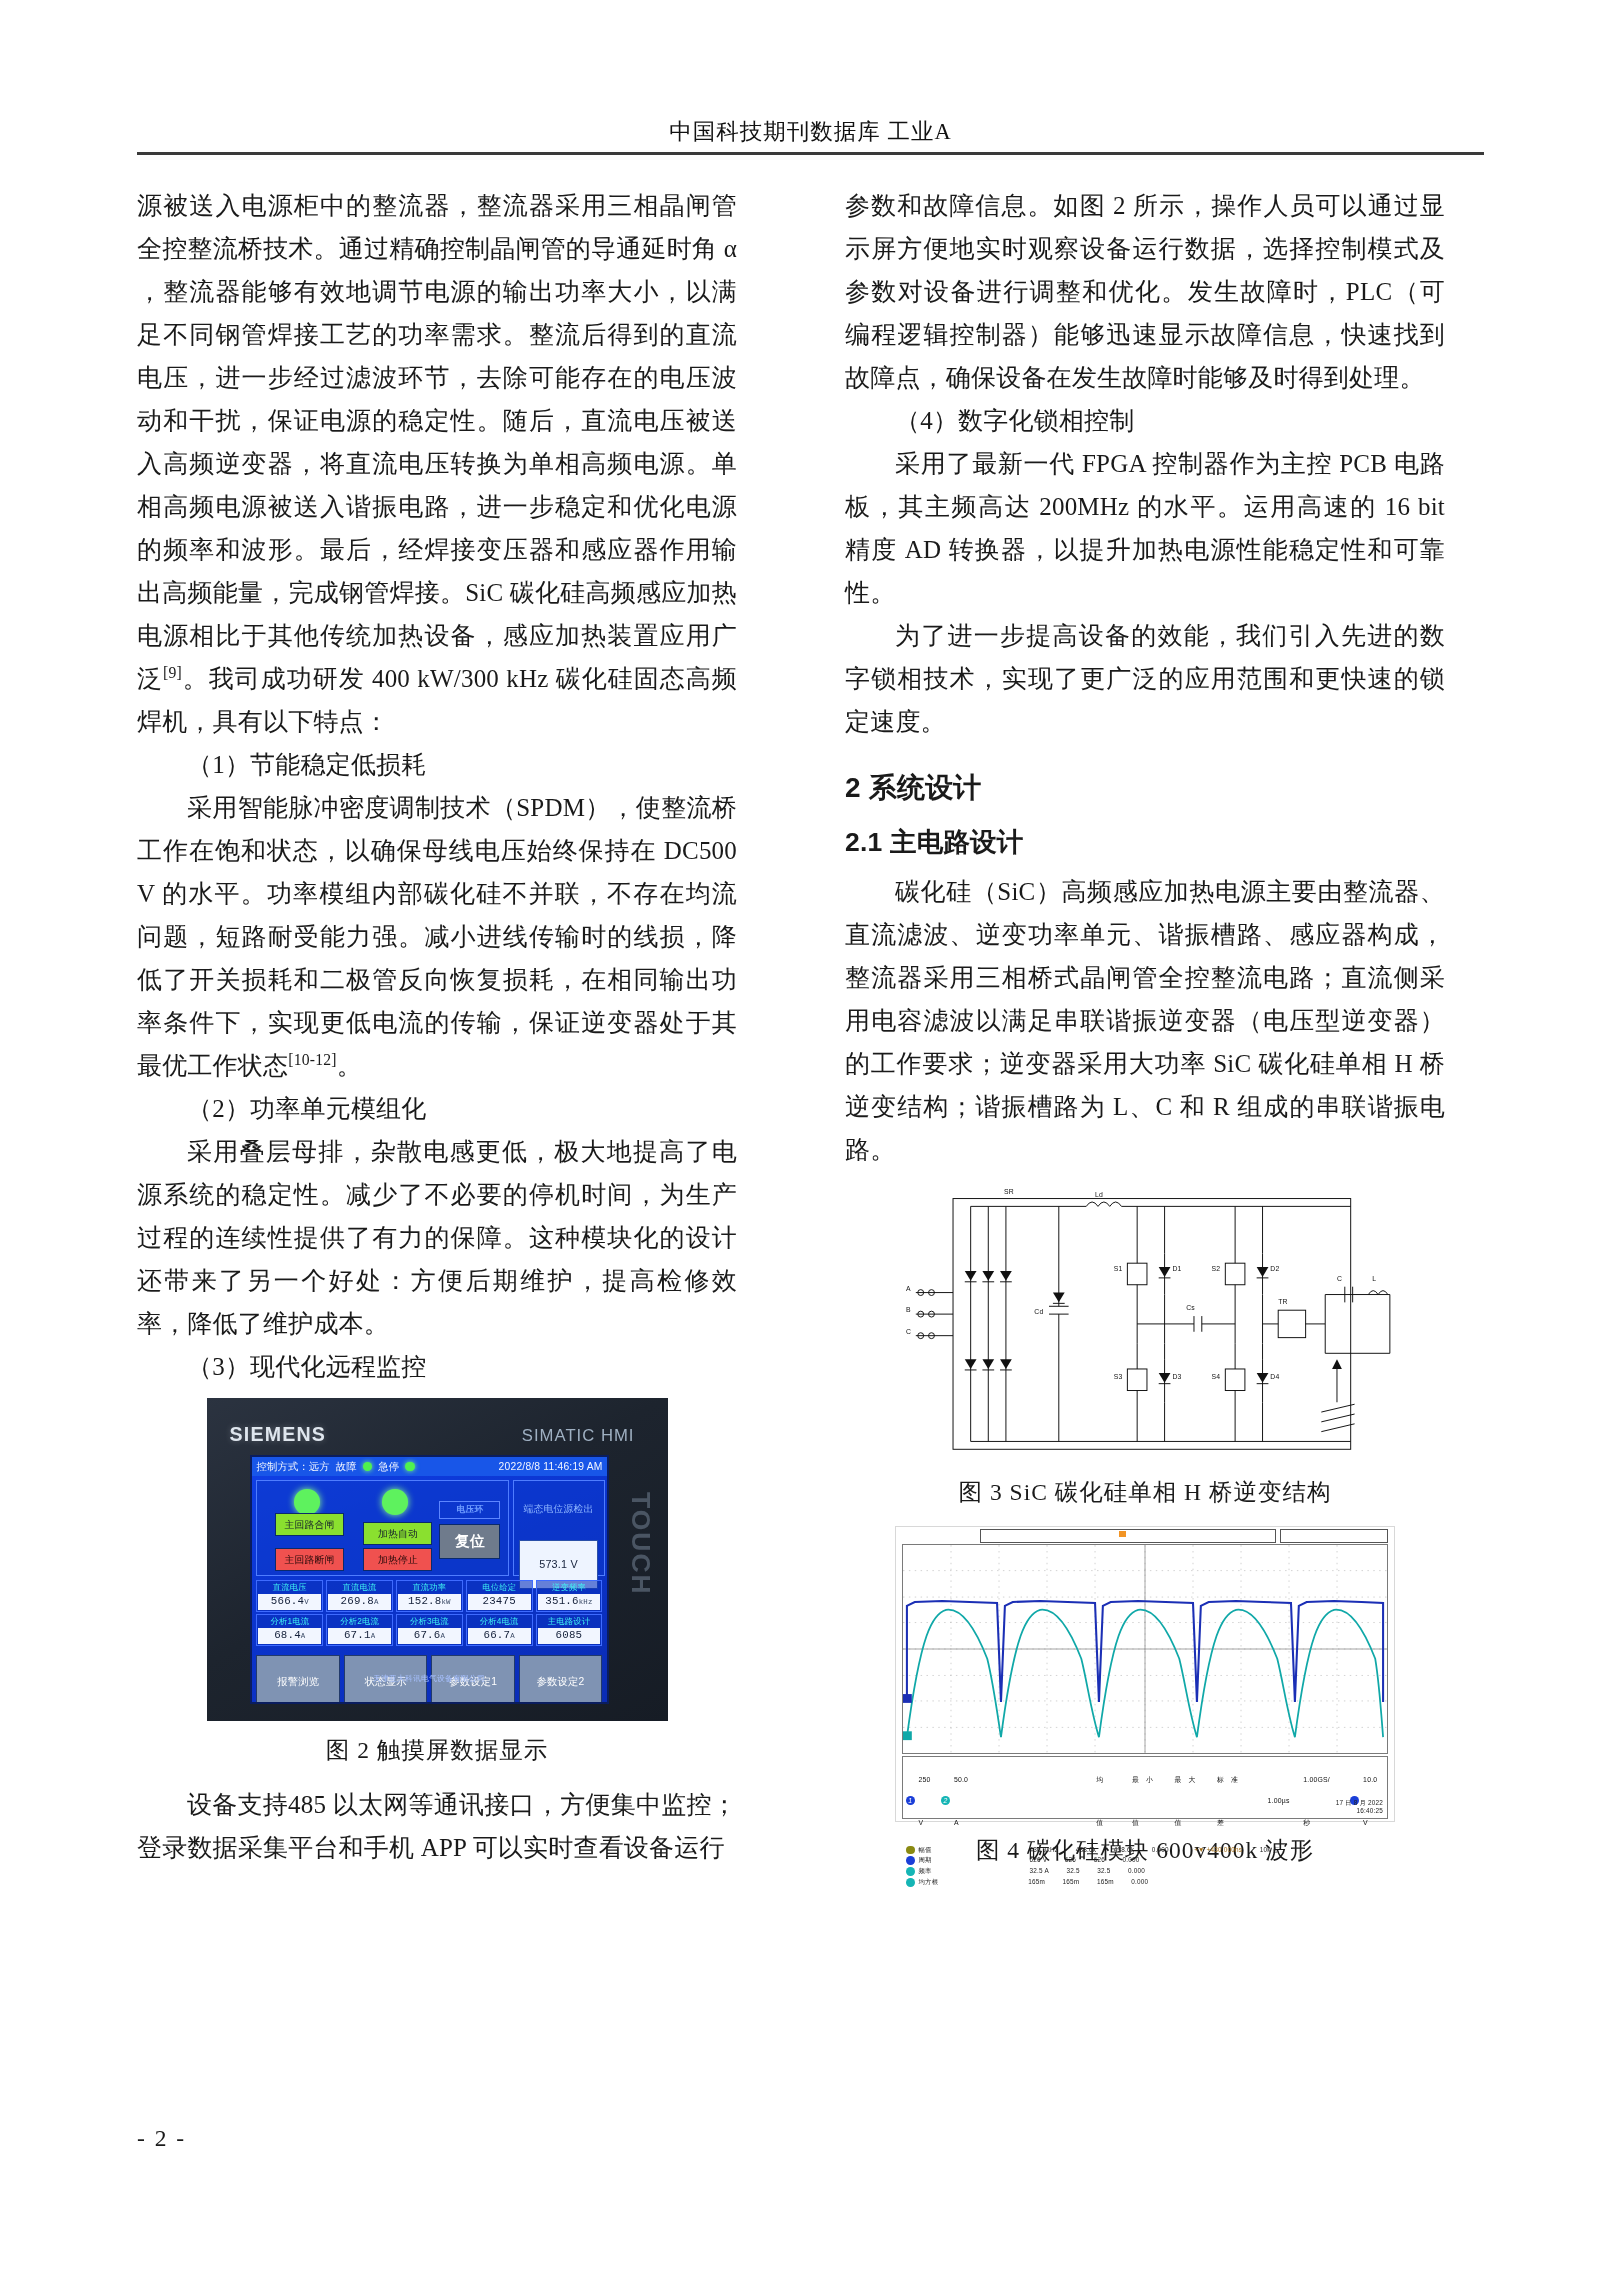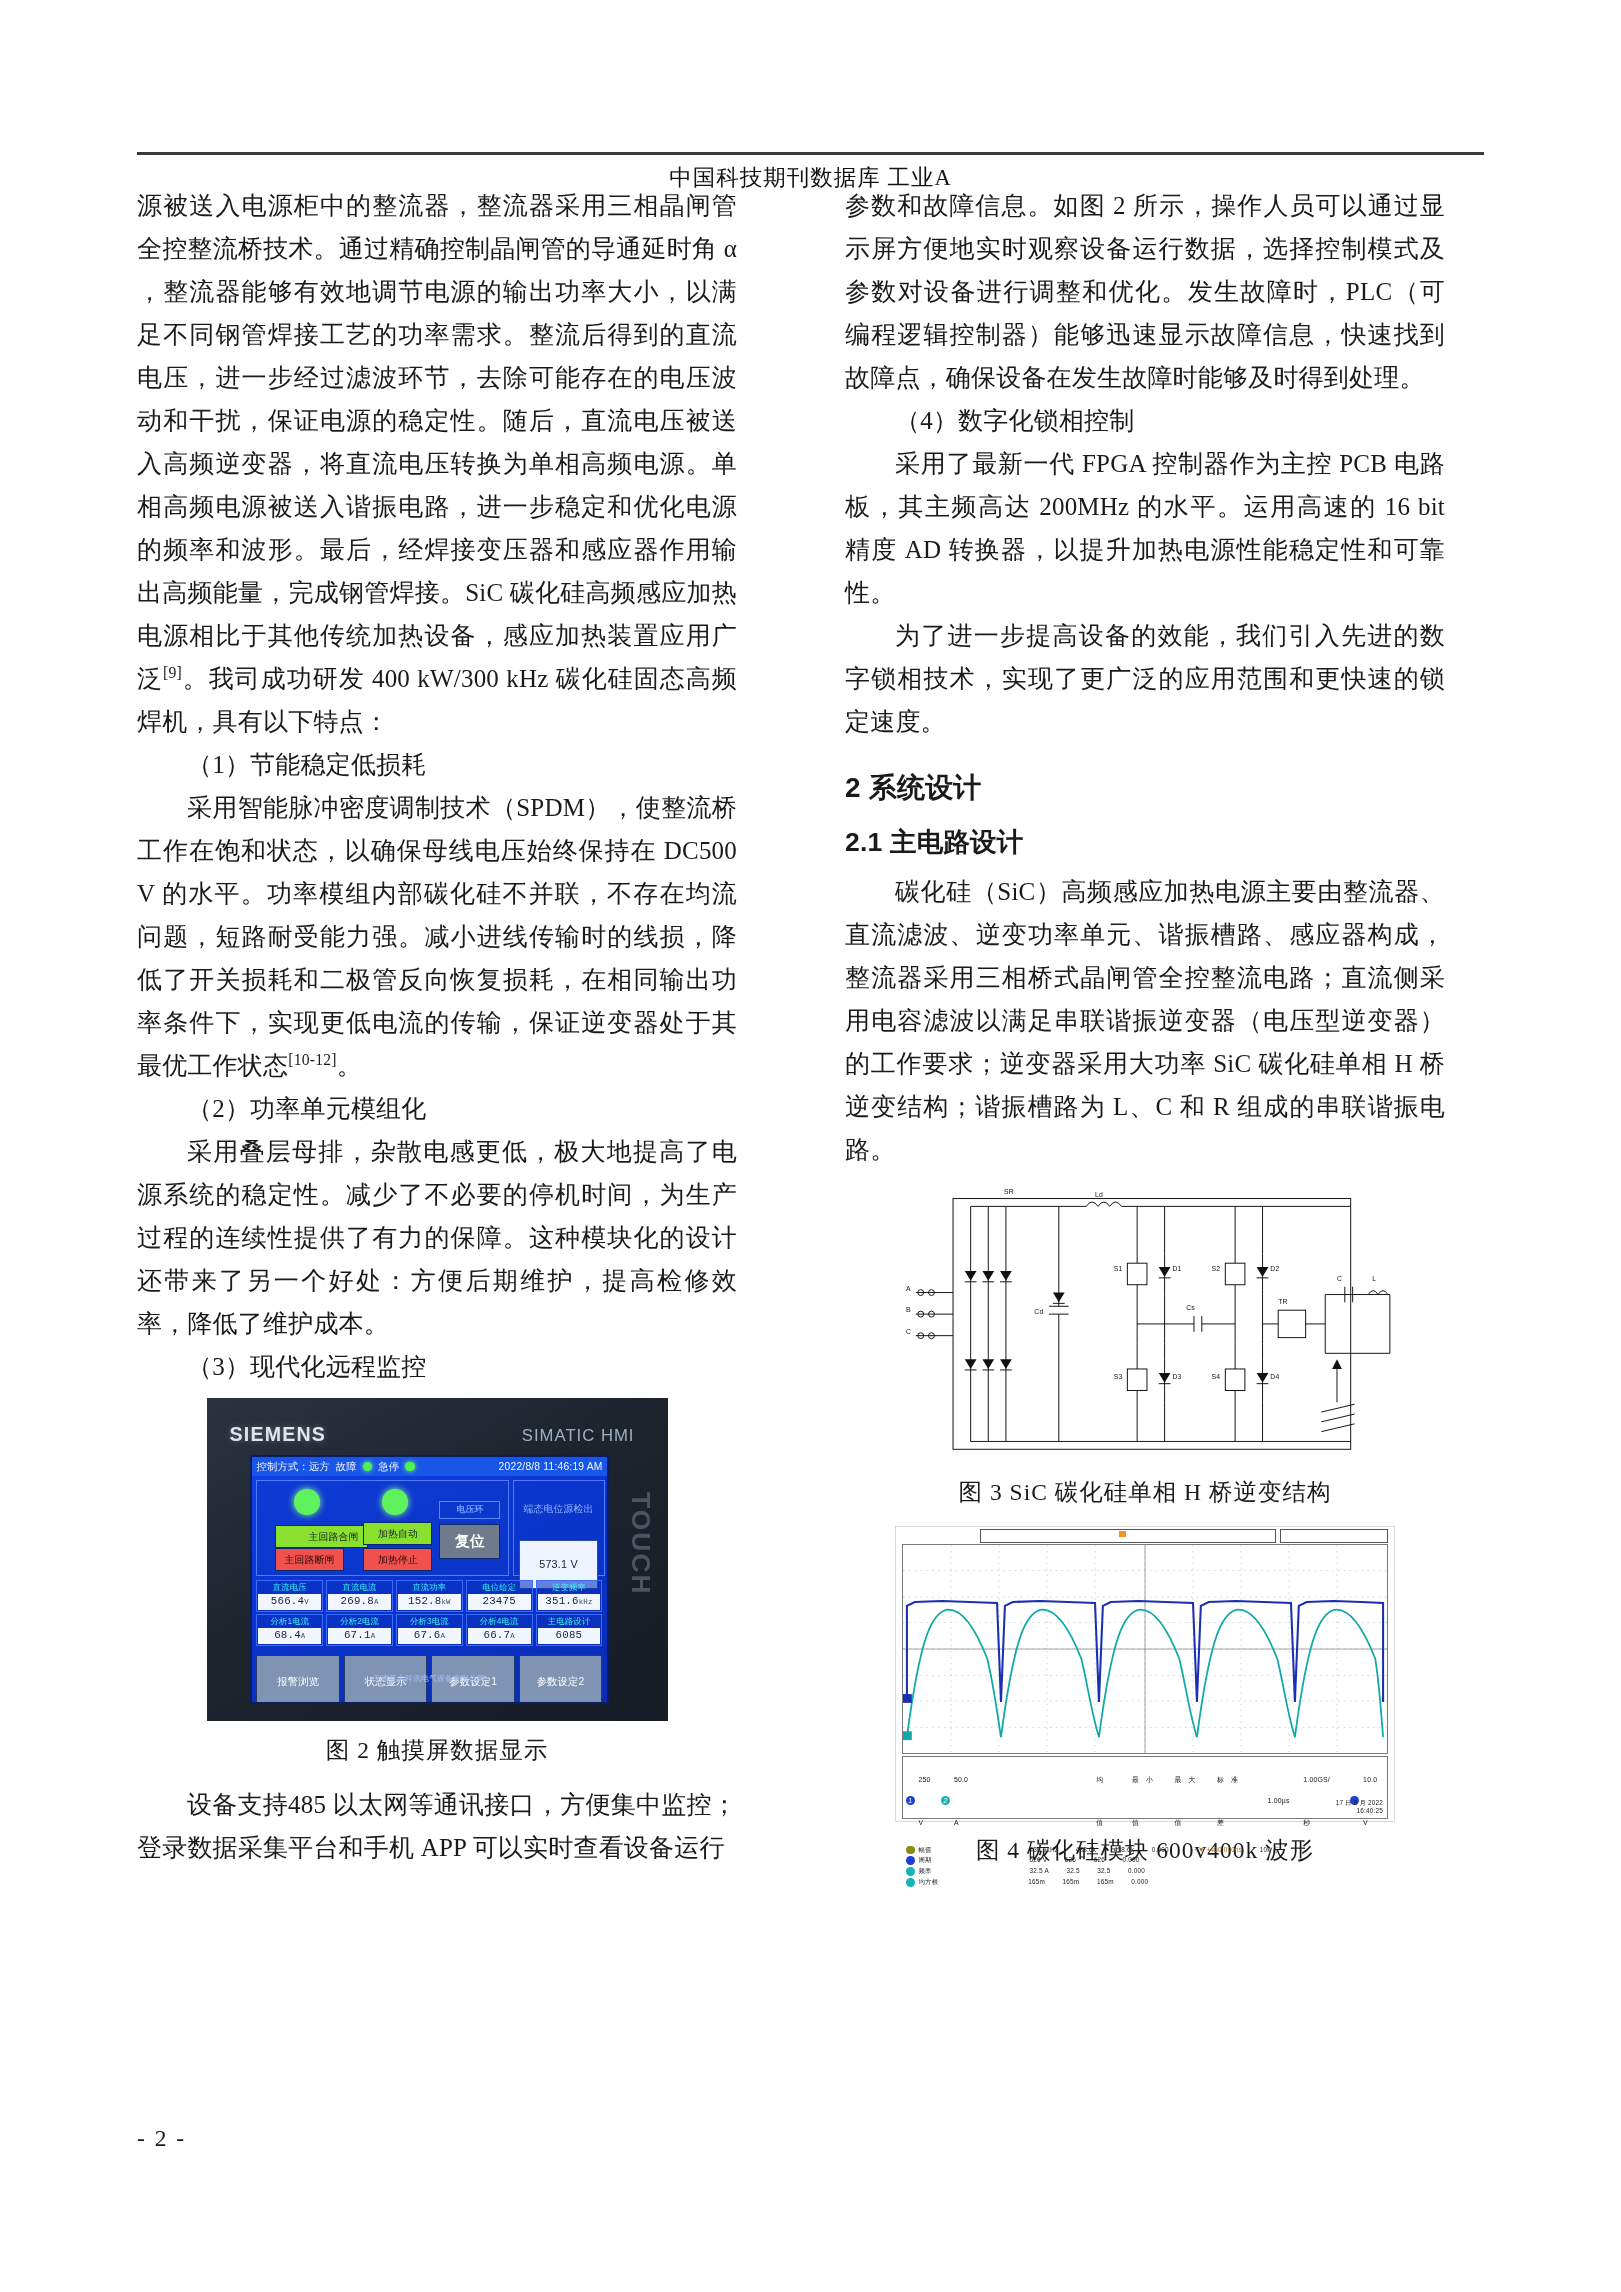--- a/index.html
+++ b/index.html
@@ -9,21 +9,21 @@
     font-family:"Liberation Serif","DejaVu Serif",serif;
     color:#1a1a1a;
     position:relative;
     overflow:hidden;
   }
   .page{position:absolute;inset:0;}
 
   
   .header{
     position:absolute;left:137px;top:116px;width:1347px;
-    text-align:center;font-size:22.5px;letter-spacing:1px;color:#111;margin-top:46px;
+    text-align:center;font-size:22.5px;letter-spacing:1px;color:#111;
   }
   .header-rule{
     position:absolute;left:137px;top:152px;width:1347px;height:2.9px;
     background:#3a3a3a;
   }
 
   
   .col{
     position:absolute;top:184px;width:600px;
     font-size:25px;line-height:43px;text-align:justify;
@@ -224,21 +224,21 @@
             <span>故障</span>
             <i class="led"></i>
             <span>急停</span>
             <i class="led"></i>
             <span class="ts">2022/8/8 11:46:19 AM</span>
           </div>
 
           <div class="panelA">
             <i class="bigled" style="left:37px;top:7.8px;"></i>
             <i class="bigled" style="left:125px;top:7.8px;"></i>
-            <div class="btn green" style="left:17.6px;top:44px;width:67px;height:20.6px;padding-left:24px;">主回路合闸</div>
+            <div class="btn green" style="left:17.6px;top:32px;width:67px;height:20.6px;">主回路合闸</div>
             <div class="btn green" style="left:106px;top:41px;width:67px;height:20.6px;">加热自动</div>
             <div class="btn red" style="left:17.6px;top:67px;width:67px;height:20.6px;">主回路断闸</div>
             <div class="btn red" style="left:106px;top:67px;width:67px;height:20.6px;">加热停止</div>
             <div style="position:absolute;left:182px;top:19.6px;width:59px;height:15.7px;border:1px solid #5d86ff;color:#6d9bff;font-size:8.8px;text-align:center;line-height:15.7px;font-weight:bold;">电压环</div>
             <div class="btn grey" style="left:182px;top:43px;width:59px;height:33px;">复位</div>
           </div>
 
           <div class="panelB">
             <div class="ttl">端态电位源检出</div>
             <div class="val"><span>573.1</span> <span>V</span></div>

